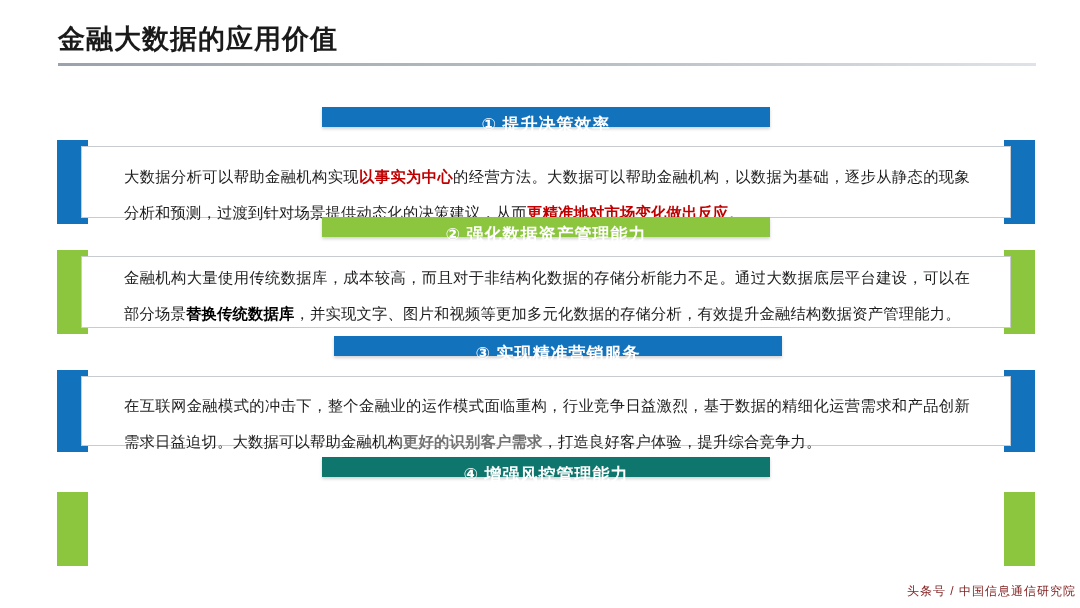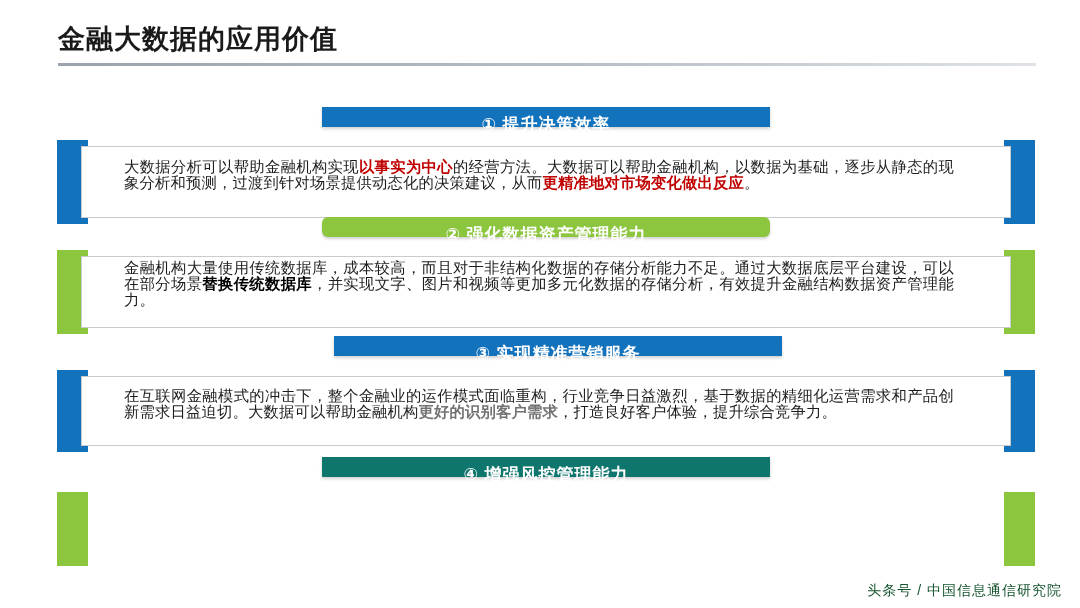--- a/index.html
+++ b/index.html
@@ -86,57 +86,57 @@
     font-size: 17px;
     font-weight: bold;
     letter-spacing: 1px;
     z-index: 5;
     box-shadow: 0 2px 3px rgba(0,0,0,0.18);
   }
 
   .body-text {
     position: absolute;
     left: 42px;
-    right: 56px;
+    right: 40px;
     font-size: 15.3px;
-    line-height: 16px;
+    line-height: 36px;
     color: #1d1d1d;
     text-align: justify;
     text-justify: inter-ideograph;
     letter-spacing: 0.2px;
   }
   .hl {
     color: #c00000;
     font-weight: bold;
   }
 
   
   #section-1 { top: 140px;  height: 84px; }
   #section-1 .banner { top: -33px; }
   #section-1 .body-text { top: 12px; }
 
   #section-2 { top: 250px;  height: 84px; }
-  #section-2 .banner { top: -33px; border-radius: 6px; }
+  #section-2 .banner { top: -33px; }
   #section-2 .body-text { top: 3px; }
 
   #section-3 { top: 370px;  height: 82px; }
   #section-3 .banner { top: -34px; }
   #section-3 .body-text { top: 11px; }
 
   #section-4 { top: 492px;  height: 74px; }
   #section-4 .banner { top: -35px; }
   #section-4 .body-text { top: 7px; }
 
   
   #footer-watermark {
     position: absolute;
-    right: 18px;
+    right: 4px;
     bottom: 8px;
-    font-size: 14px;
-    color: #14532d;
+    font-size: 12px;
+    color: #7f1d1d;
     letter-spacing: 1px;
     white-space: nowrap;
   }
 </style>
 </head>
 <body>
 
 <div id="slide">
 
   <div id="title-block">

